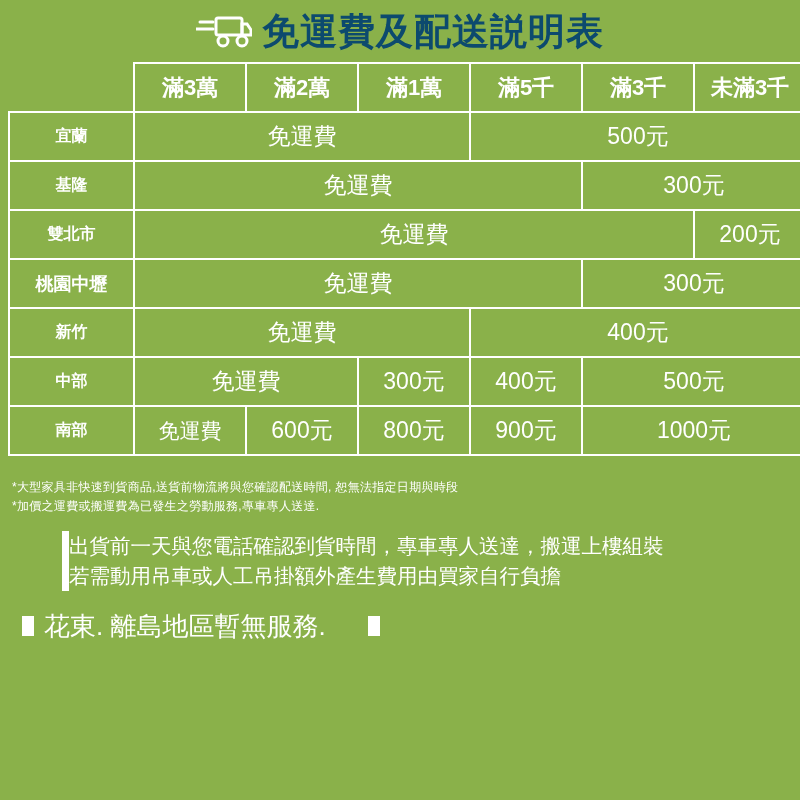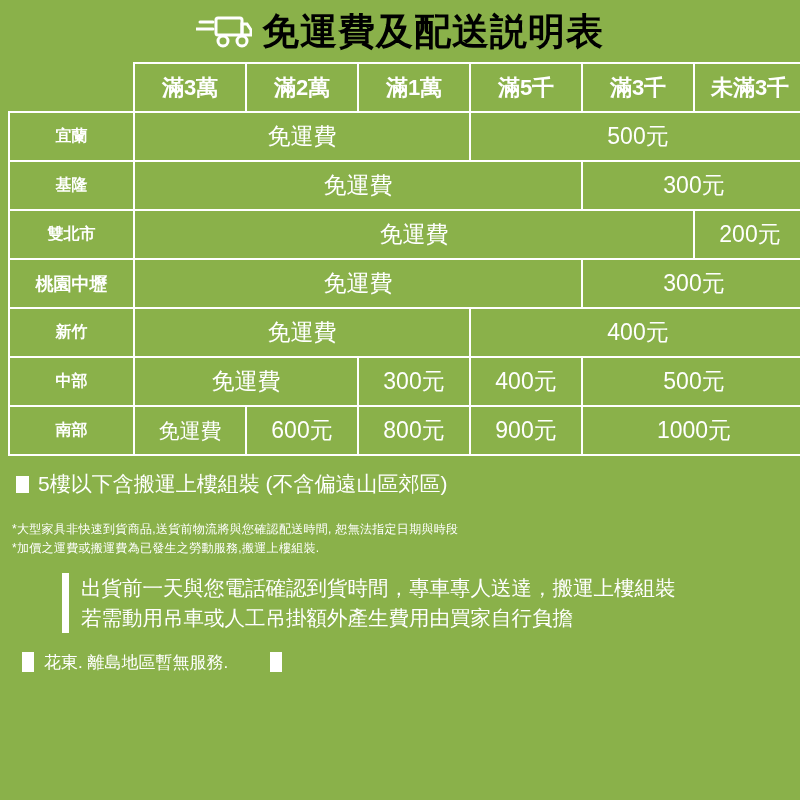--- a/index.html
+++ b/index.html
@@ -31,21 +31,21 @@
   }
   .truck-icon {
     width: 56px;
     height: 38px;
     display: block;
   }
   .title-text {
     font-size: 37px;
     font-weight: bold;
     letter-spacing: 1px;
-    color: #000000;
+    color: #0c4a6e;
     line-height: 1;
     white-space: nowrap;
   }
 
   
   .table-wrap {
     margin: 0 8px;
   }
   table.freight {
     width: 784px;
@@ -110,21 +110,21 @@
     font-size: 12px;
     color: #ffffff;
     line-height: 1.55;
     letter-spacing: 0.3px;
   }
 
   
   .highlight-block {
     margin: 16px 0 0 22px;
     display: flex;
-    gap: 12px;
+    gap: 0;
     padding-left: 40px;
   }
   .vbar {
     width: 7px;
     background: #ffffff;
     flex: 0 0 auto;
   }
   .highlight-lines div {
     font-size: 20.5px;
     line-height: 1.45;
@@ -136,21 +136,21 @@
     margin: 18px 0 0 22px;
     display: flex;
     align-items: center;
     gap: 10px;
   }
   .footer .sq {
     width: 12px;
     height: 20px;
   }
   .footer-text {
-    font-size: 17px;
+    font-size: 26px;
     color: #ffffff;
   }
   .footer-gap {
     width: 22px;
   }
 </style>
 </head>
 <body>
 
 <div class="page">
@@ -226,29 +226,25 @@
           <td colspan="1">600元</td>
           <td colspan="1">800元</td>
           <td colspan="1">900元</td>
           <td colspan="2">1000元</td>
         </tr>
       </tbody>
     </table>
   </div>
 
   <div class="notes">
-    <div class="note-row">
-      <span class="sq"></span>
-      <span class="note-text">5樓以下含搬運上樓組裝 (不含偏遠山區郊區)</span>
-    </div>
   </div>
 
   <div class="fineprint">
     <div>*大型家具非快速到貨商品,送貨前物流將與您確認配送時間, 恕無法指定日期與時段</div>
-    <div>*加價之運費或搬運費為已發生之勞動服務,搬運上樓組裝.</div>
+    <div>*加價之運費或搬運費為已發生之勞動服務,專車專人送達.</div>
   </div>
 
   <div class="highlight-block">
     <div class="vbar"></div>
     <div class="highlight-lines">
       <div>出貨前一天與您電話確認到貨時間，專車專人送達，搬運上樓組裝</div>
       <div>若需動用吊車或人工吊掛額外產生費用由買家自行負擔</div>
     </div>
   </div>
 

